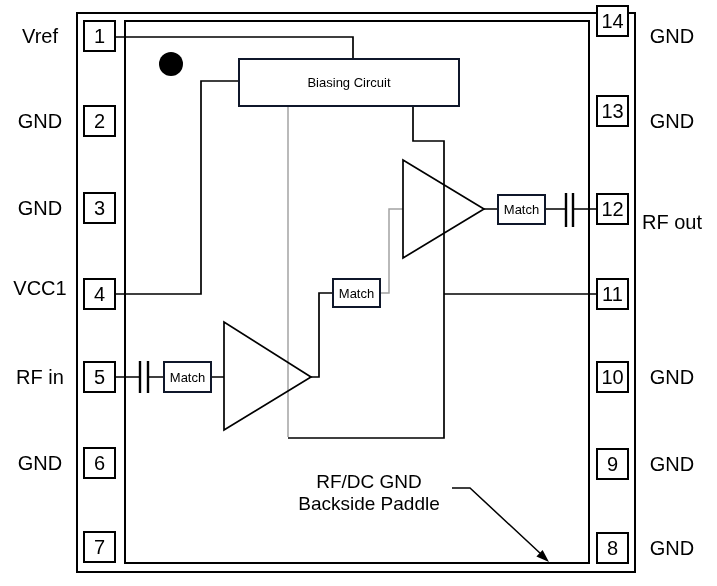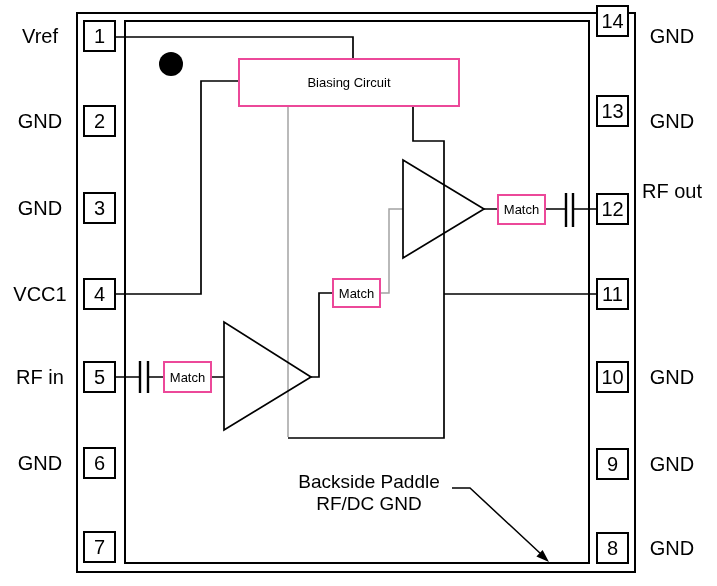--- a/index.html
+++ b/index.html
@@ -25,21 +25,21 @@
   .plabel{
     position:absolute;
     height:24px;line-height:24px;
     font-size:20px;
     white-space:nowrap;
   }
   .plabel.left{left:0;width:80px;text-align:center;}
   .plabel.right{left:631px;width:82px;text-align:center;}
   .block{
     position:absolute;
-    border:2px solid #ec4899;
+    border:2px solid #0f172a;
     background:#fff;
     display:flex;align-items:center;justify-content:center;
     font-size:13px;line-height:1;
   }
   #biasing-box{left:238px;top:58px;width:218px;height:45px;}
   #match-input-box{left:163px;top:361px;width:45px;height:28px;}
   #match-interstage-box{left:332px;top:278px;width:45px;height:26px;}
   #match-output-box{left:497px;top:194px;width:45px;height:27px;}
   #paddle-note{
     position:absolute;
@@ -99,34 +99,34 @@
   <div class="pinbox right" style="top:95px">13</div>
   <div class="pinbox right" style="top:193px">12</div>
   <div class="pinbox right" style="top:278px">11</div>
   <div class="pinbox right" style="top:361px">10</div>
   <div class="pinbox right" style="top:448px">9</div>
   <div class="pinbox right" style="top:532px">8</div>
 
   <div class="plabel left" style="top:24px">Vref</div>
   <div class="plabel left" style="top:109px">GND</div>
   <div class="plabel left" style="top:196px">GND</div>
-  <div class="plabel left" style="top:282px">VCC1</div>
+  <div class="plabel left" style="top:276px">VCC1</div>
   <div class="plabel left" style="top:365px">RF in</div>
   <div class="plabel left" style="top:451px">GND</div>
 
   <div class="plabel right" style="top:24px">GND</div>
   <div class="plabel right" style="top:109px">GND</div>
-  <div class="plabel right" style="top:179px">RF out</div>
+  <div class="plabel right" style="top:210px">RF out</div>
   <div class="plabel right" style="top:365px">GND</div>
   <div class="plabel right" style="top:452px">GND</div>
   <div class="plabel right" style="top:536px">GND</div>
 
   <div class="block" id="biasing-box">Biasing Circuit</div>
   <div class="block" id="match-input-box">Match</div>
   <div class="block" id="match-interstage-box">Match</div>
   <div class="block" id="match-output-box">Match</div>
 
   <div id="paddle-note">
+    <div>RF/DC GND</div>
     <div>Backside Paddle</div>
-    <div>RF/DC GND</div>
   </div>
 
 </div>
 
 </body></html>

